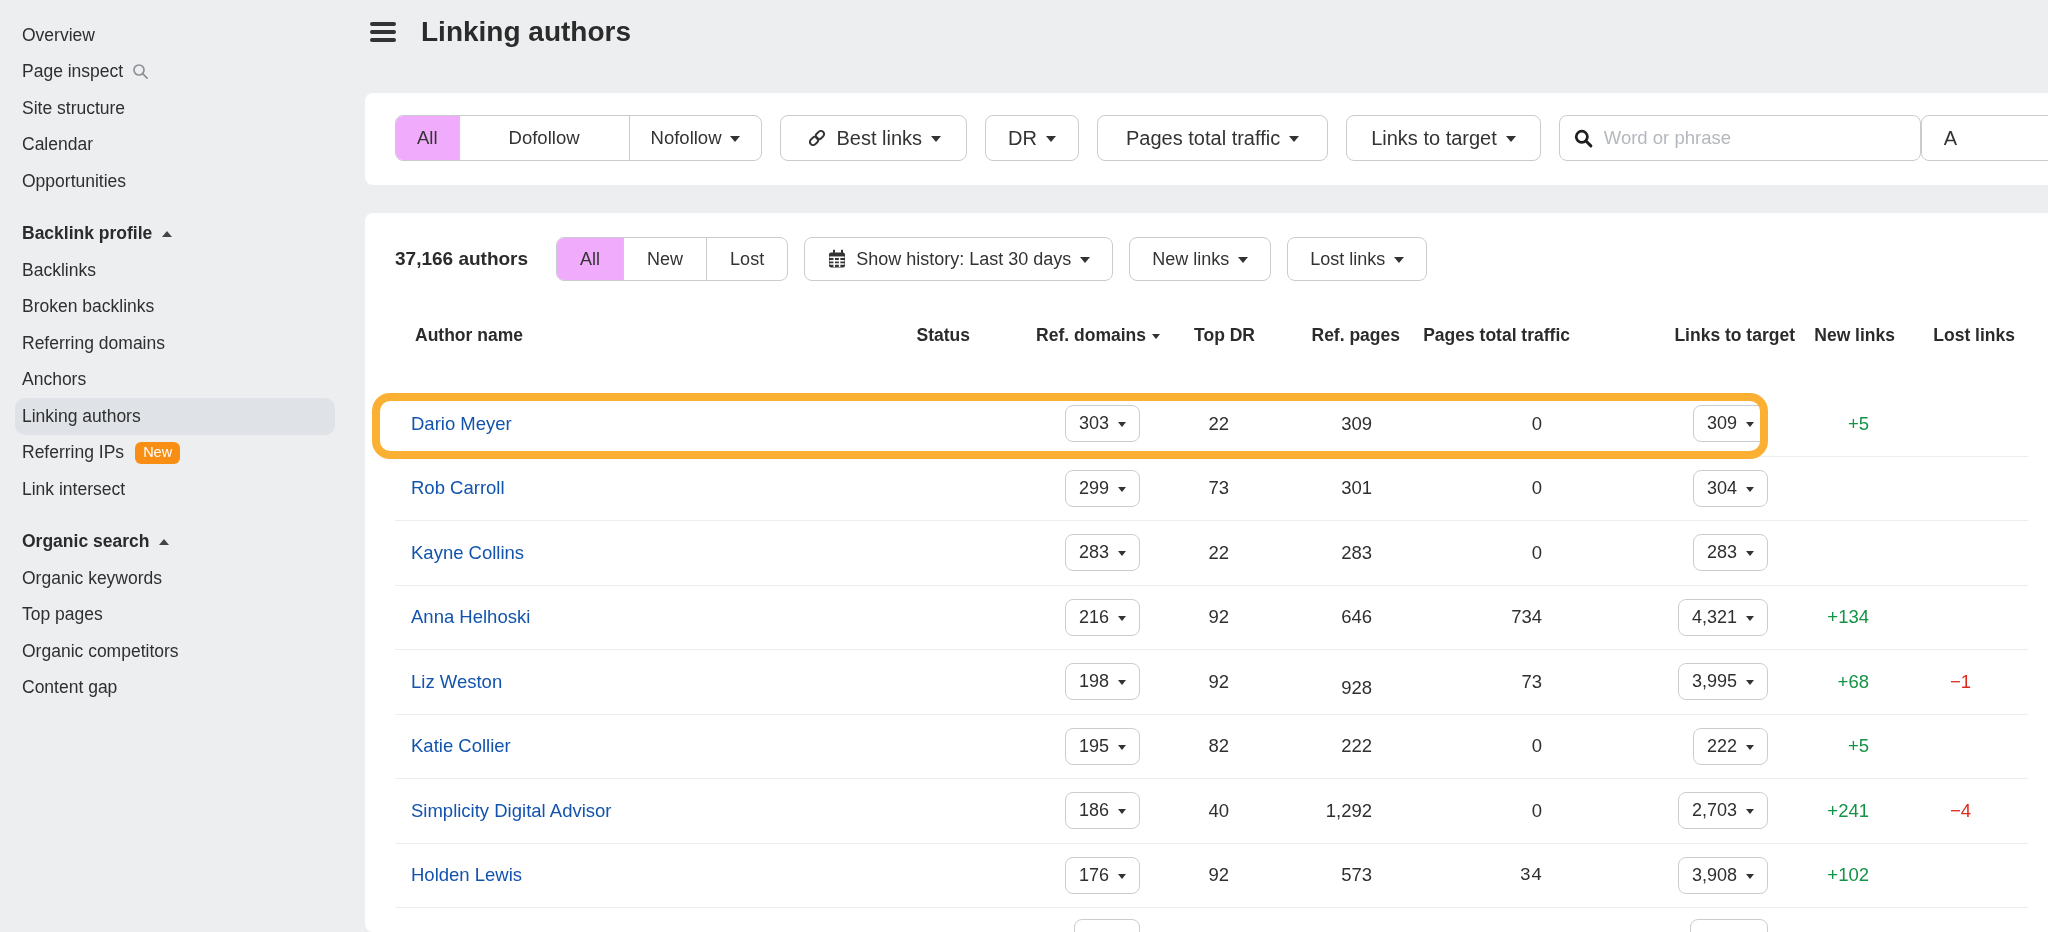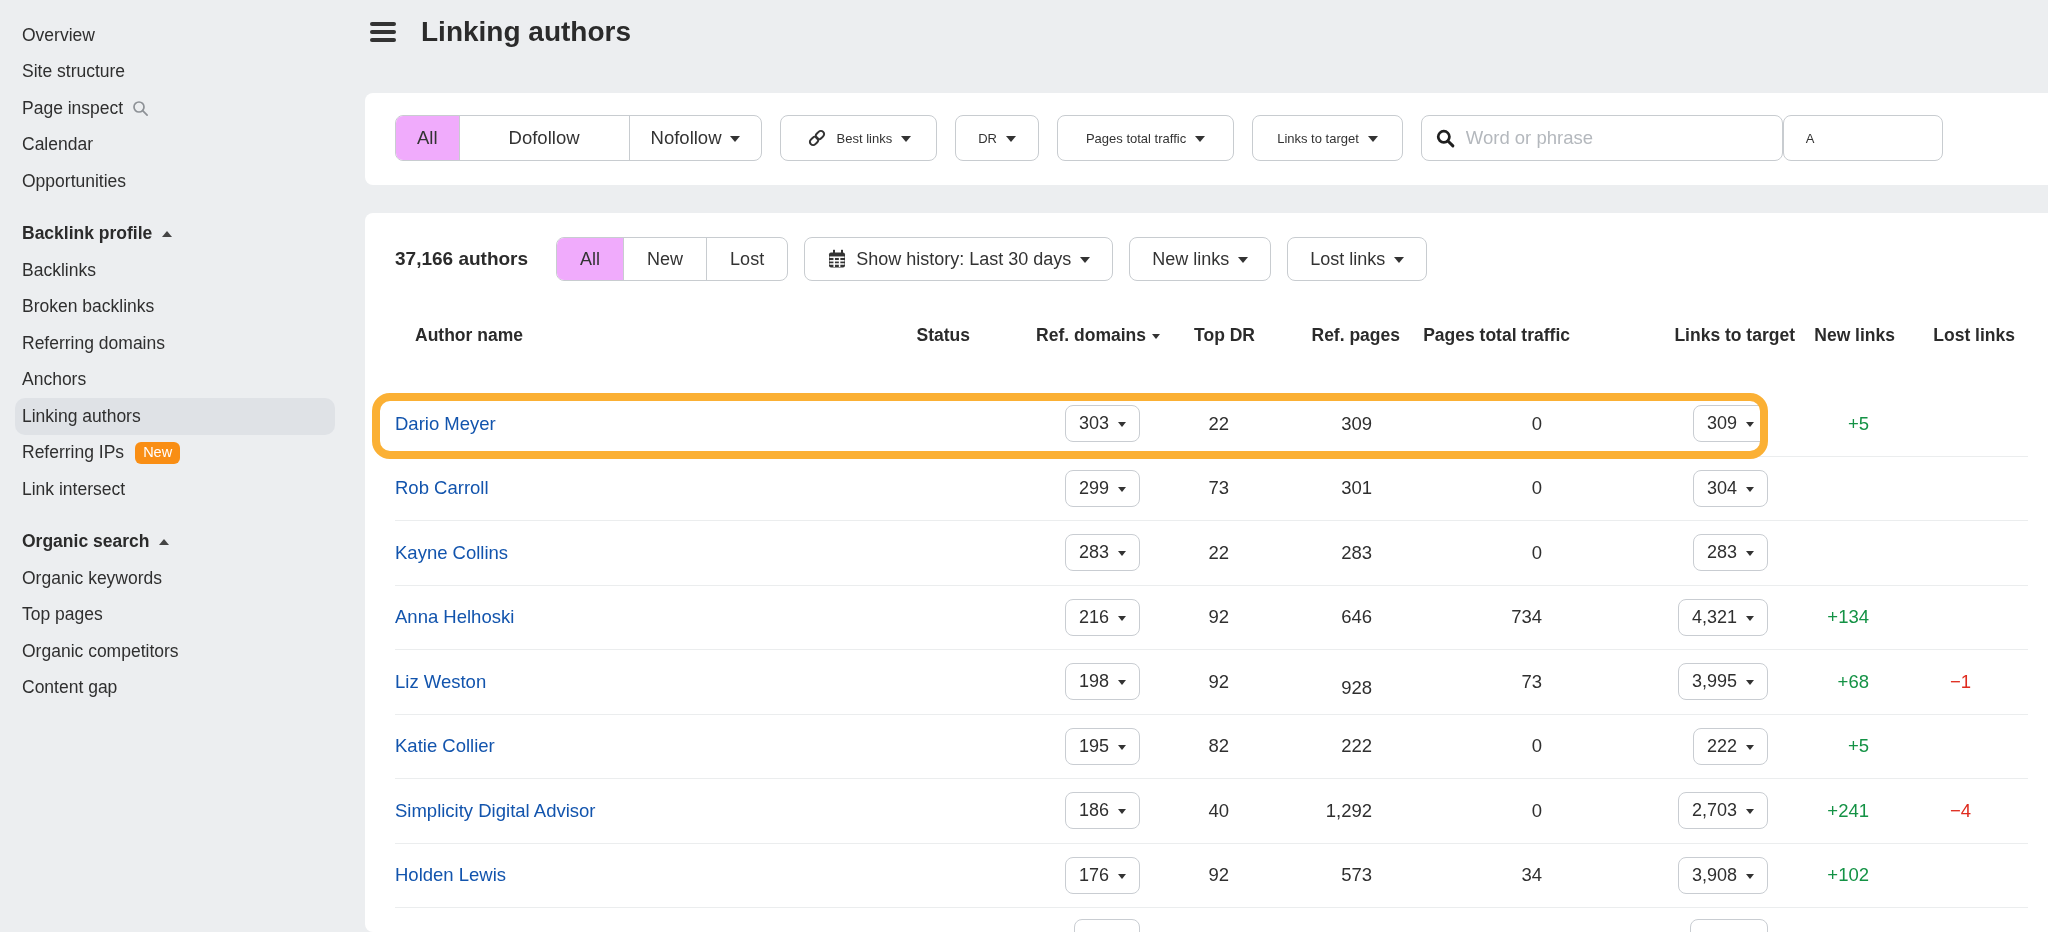--- a/index.html
+++ b/index.html
@@ -35,21 +35,21 @@
   
   .filter-panel { position:absolute; left:365px; top:93px; width:1683px; height:92px; background:#fff; border-radius:8px 0 0 8px; }
   .table-panel  { position:absolute; left:365px; top:213px; width:1683px; height:719px; background:#fff; border-radius:8px 0 0 8px; overflow:hidden; }
 
   
   .caret { width:0; height:0; border-left:5.5px solid transparent; border-right:5.5px solid transparent; border-top:6.5px solid #333; margin-top:2px; flex:none; }
   .caret.small { border-left-width:4.5px; border-right-width:4.5px; border-top-width:5.5px; }
   .btn {
     display:inline-flex; align-items:center; justify-content:center; gap:9px;
     background:#fff; border:1px solid #c8ccd0; border-radius:8px;
-    font-size:13px; color:#333; padding:0 22px; cursor:pointer; white-space:nowrap;
+    font-size:20px; color:#333; padding:0 22px; cursor:pointer; white-space:nowrap;
   }
   .seg-group { display:inline-flex; align-items:stretch; border:1px solid #c8ccd0; border-radius:8px; overflow:hidden; background:#fff; flex:none; }
   .seg {
     display:inline-flex; align-items:center; justify-content:center; gap:8px;
     font-size:18.5px; color:#333; padding:0 21px; border-left:1px solid #c8ccd0; cursor:pointer;
   }
   .seg:first-child { border-left:none; }
   .seg.selected { background:#f0abfc; }
 
   .filter-row { position:absolute; left:30px; top:22px; height:46px; display:flex; align-items:stretch; }
@@ -72,21 +72,21 @@
   
   .thead { position:absolute; left:30px; right:0; top:111px; display:flex; align-items:flex-start; font-size:17.5px; font-weight:bold; color:#2b2b2b; line-height:22px; }
   .th { text-align:right; }
   .th.left { text-align:left; }
   .sort-caret { display:inline-block; vertical-align:2px; margin-left:6px; }
 
   .rows { position:absolute; left:0; right:0; top:179px; }
   .row { display:flex; align-items:center; height:64.5px; margin:0 20px 0 30px; border-bottom:1px solid #ebedee; }
   .cell { text-align:right; font-size:18.5px; color:#2f2f2f; white-space:nowrap; }
   .cell.left { text-align:left; }
-  .author-link { color:#1254ad; cursor:pointer; }
+  .author-link { color:#1254ad; cursor:pointer;margin-left:16px; }
   .dd-btn {
     display:inline-flex; align-items:center; justify-content:center; gap:9px;
     height:37px; padding:0 13px; min-width:62px;
     border:1px solid #c9cdd2; border-radius:8px; background:#fff;
     font-size:18px; color:#2f2f2f; cursor:pointer;
   }
   .pos { color:#149245; }
   .neg { color:#df2b1e; }
   .cell.lost { padding-right:24px; }
   .cell.newl { padding-right:6px; }
@@ -103,28 +103,28 @@
   svg { flex:none; }
 </style>
 </head>
 <body>
 
 <aside class="sidebar">
     <div class="side-item">
       <span>Overview</span>
     </div>
     <div class="side-item">
-      <span>Site structure</span>
-    </div>
-    <div class="side-item">
       <span>Page inspect</span>
       <svg width="17" height="17" viewBox="0 0 18 18">
         <circle cx="7.4" cy="7.4" r="5.3" fill="none" stroke="#8d9196" stroke-width="1.8"></circle>
         <line x1="11.3" y1="11.3" x2="16" y2="16" stroke="#8d9196" stroke-width="1.8" stroke-linecap="round"></line>
       </svg>
+    </div>
+    <div class="side-item">
+      <span>Site structure</span>
     </div>
     <div class="side-item">
       <span>Calendar</span>
     </div>
     <div class="side-item">
       <span>Opportunities</span>
     </div>
     <div class="side-item side-header">
       <span>Backlink profile</span>
       <div class="tri-up"></div>
@@ -395,21 +395,21 @@
       </div>
       <div class="row">
         <div class="cell left" style="width: 475px;"><span class="author-link">Holden Lewis</span></div>
         <div class="cell" style="width: 80px;"></div>
         <div class="cell" style="width: 190px;"><div class="dd-btn">
             <span>176</span>
             <div class="caret small"></div>
           </div></div>
         <div class="cell num1" style="width: 95px;">92</div>
         <div class="cell num2" style="width: 145px;">573</div>
-        <div class="cell num2" style="width: 170px;">34</div>
+        <div class="cell num2" style="width: 170px; font-family: Liberation Mono, monospace;">34</div>
         <div class="cell ltt" style="width: 225px;"><div class="dd-btn">
             <span>3,908</span>
             <div class="caret small"></div>
           </div></div>
         <div class="cell newl pos" style="width: 100px;">+102</div>
         <div class="cell lost neg" style="width: 120px;"></div>
       </div>
       <div class="row partial">
         <div class="cell left" style="width: 475px;"></div>
         <div class="cell" style="width: 80px;"></div>

